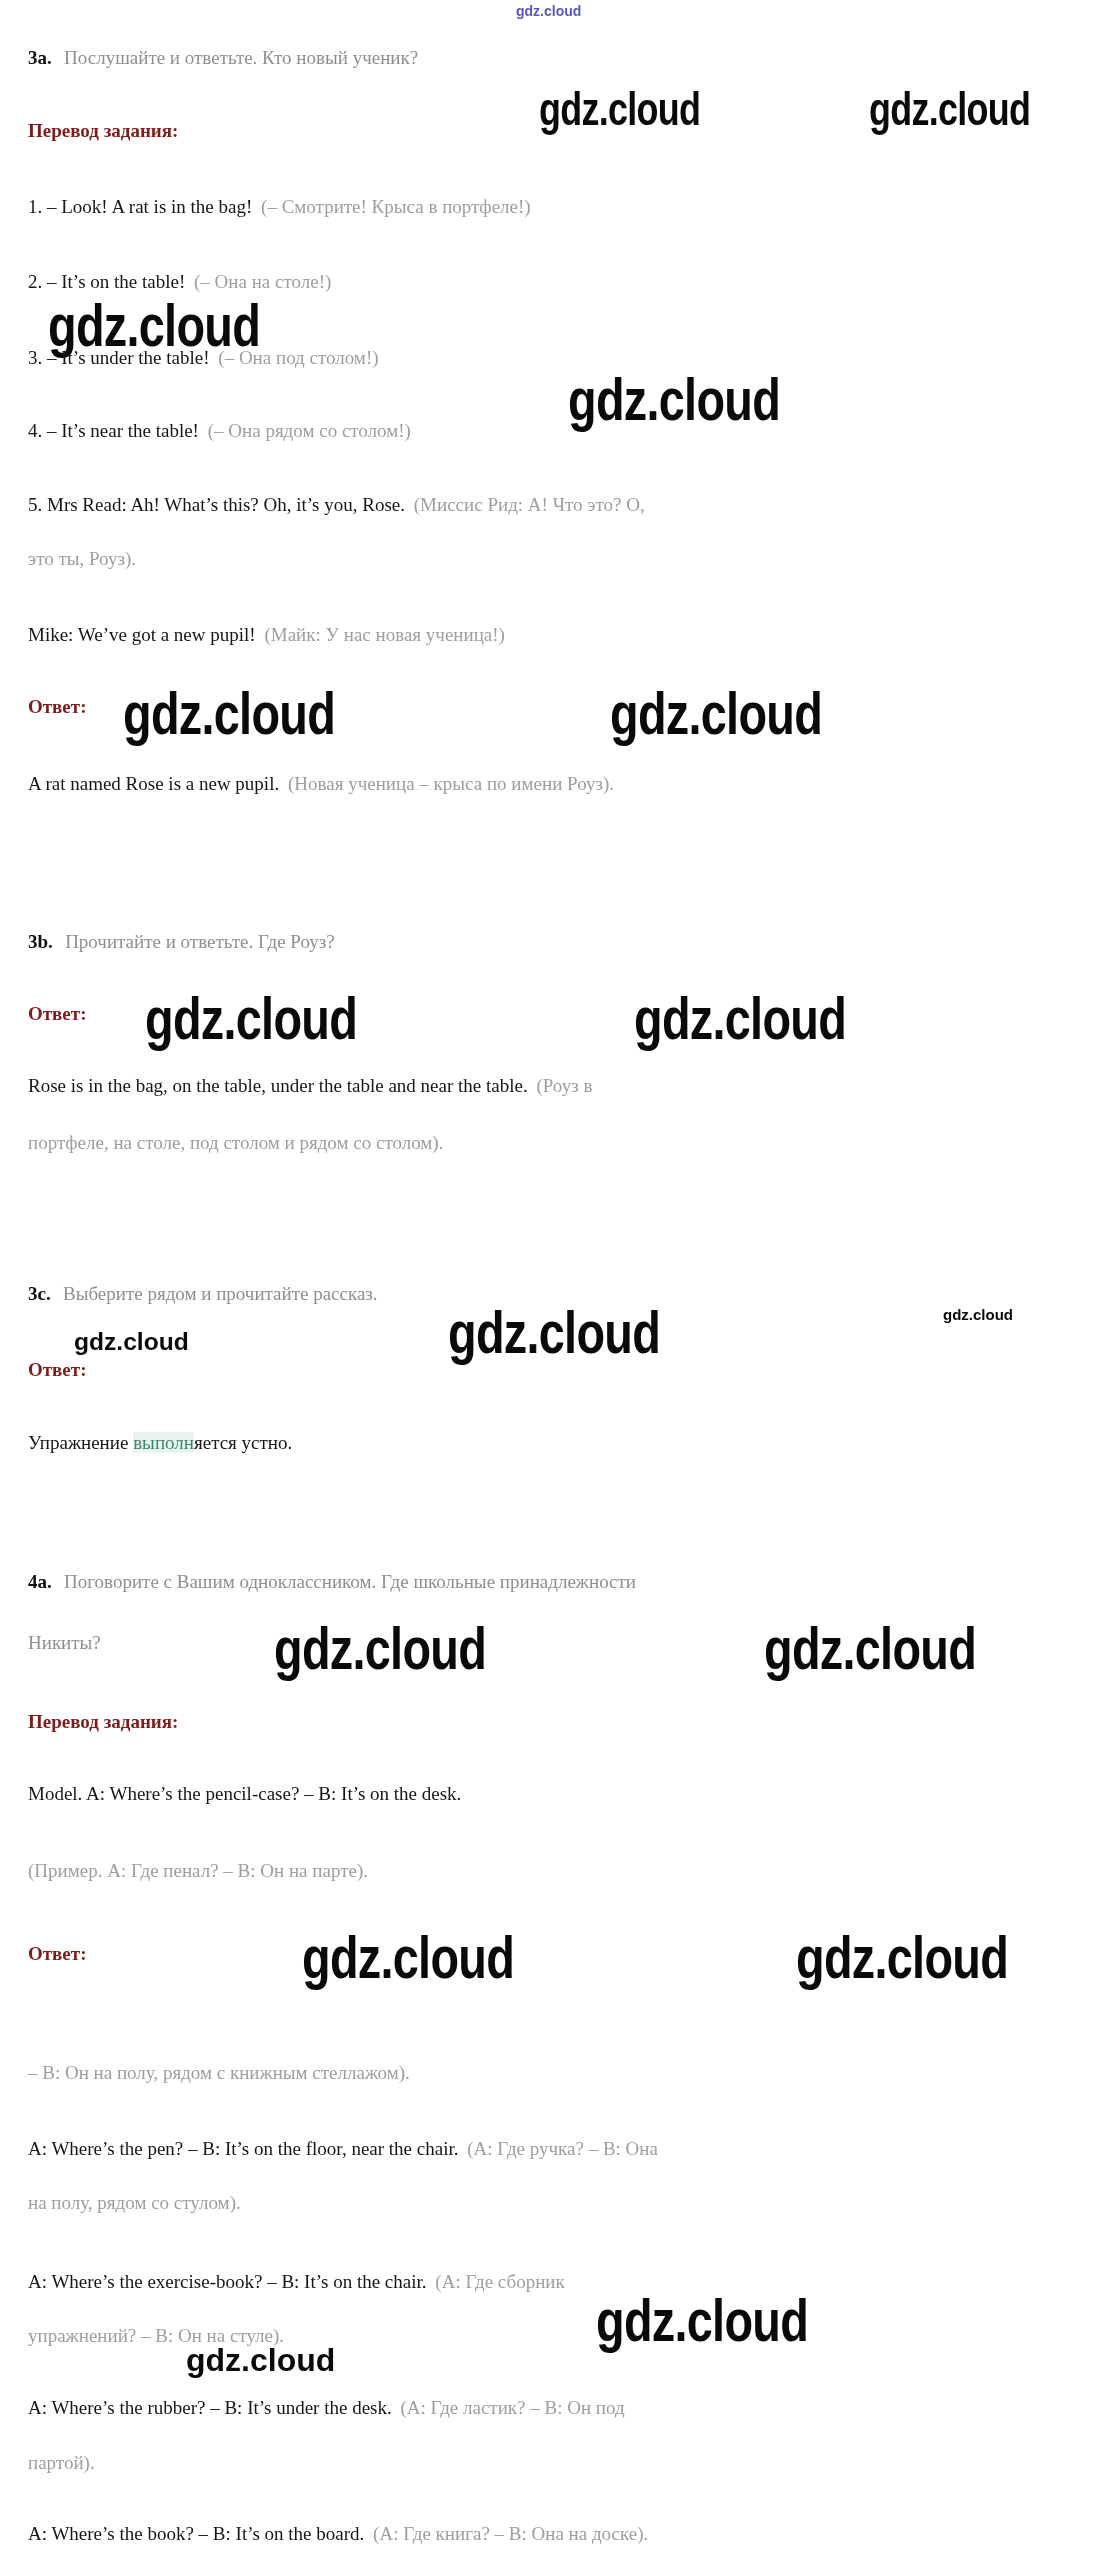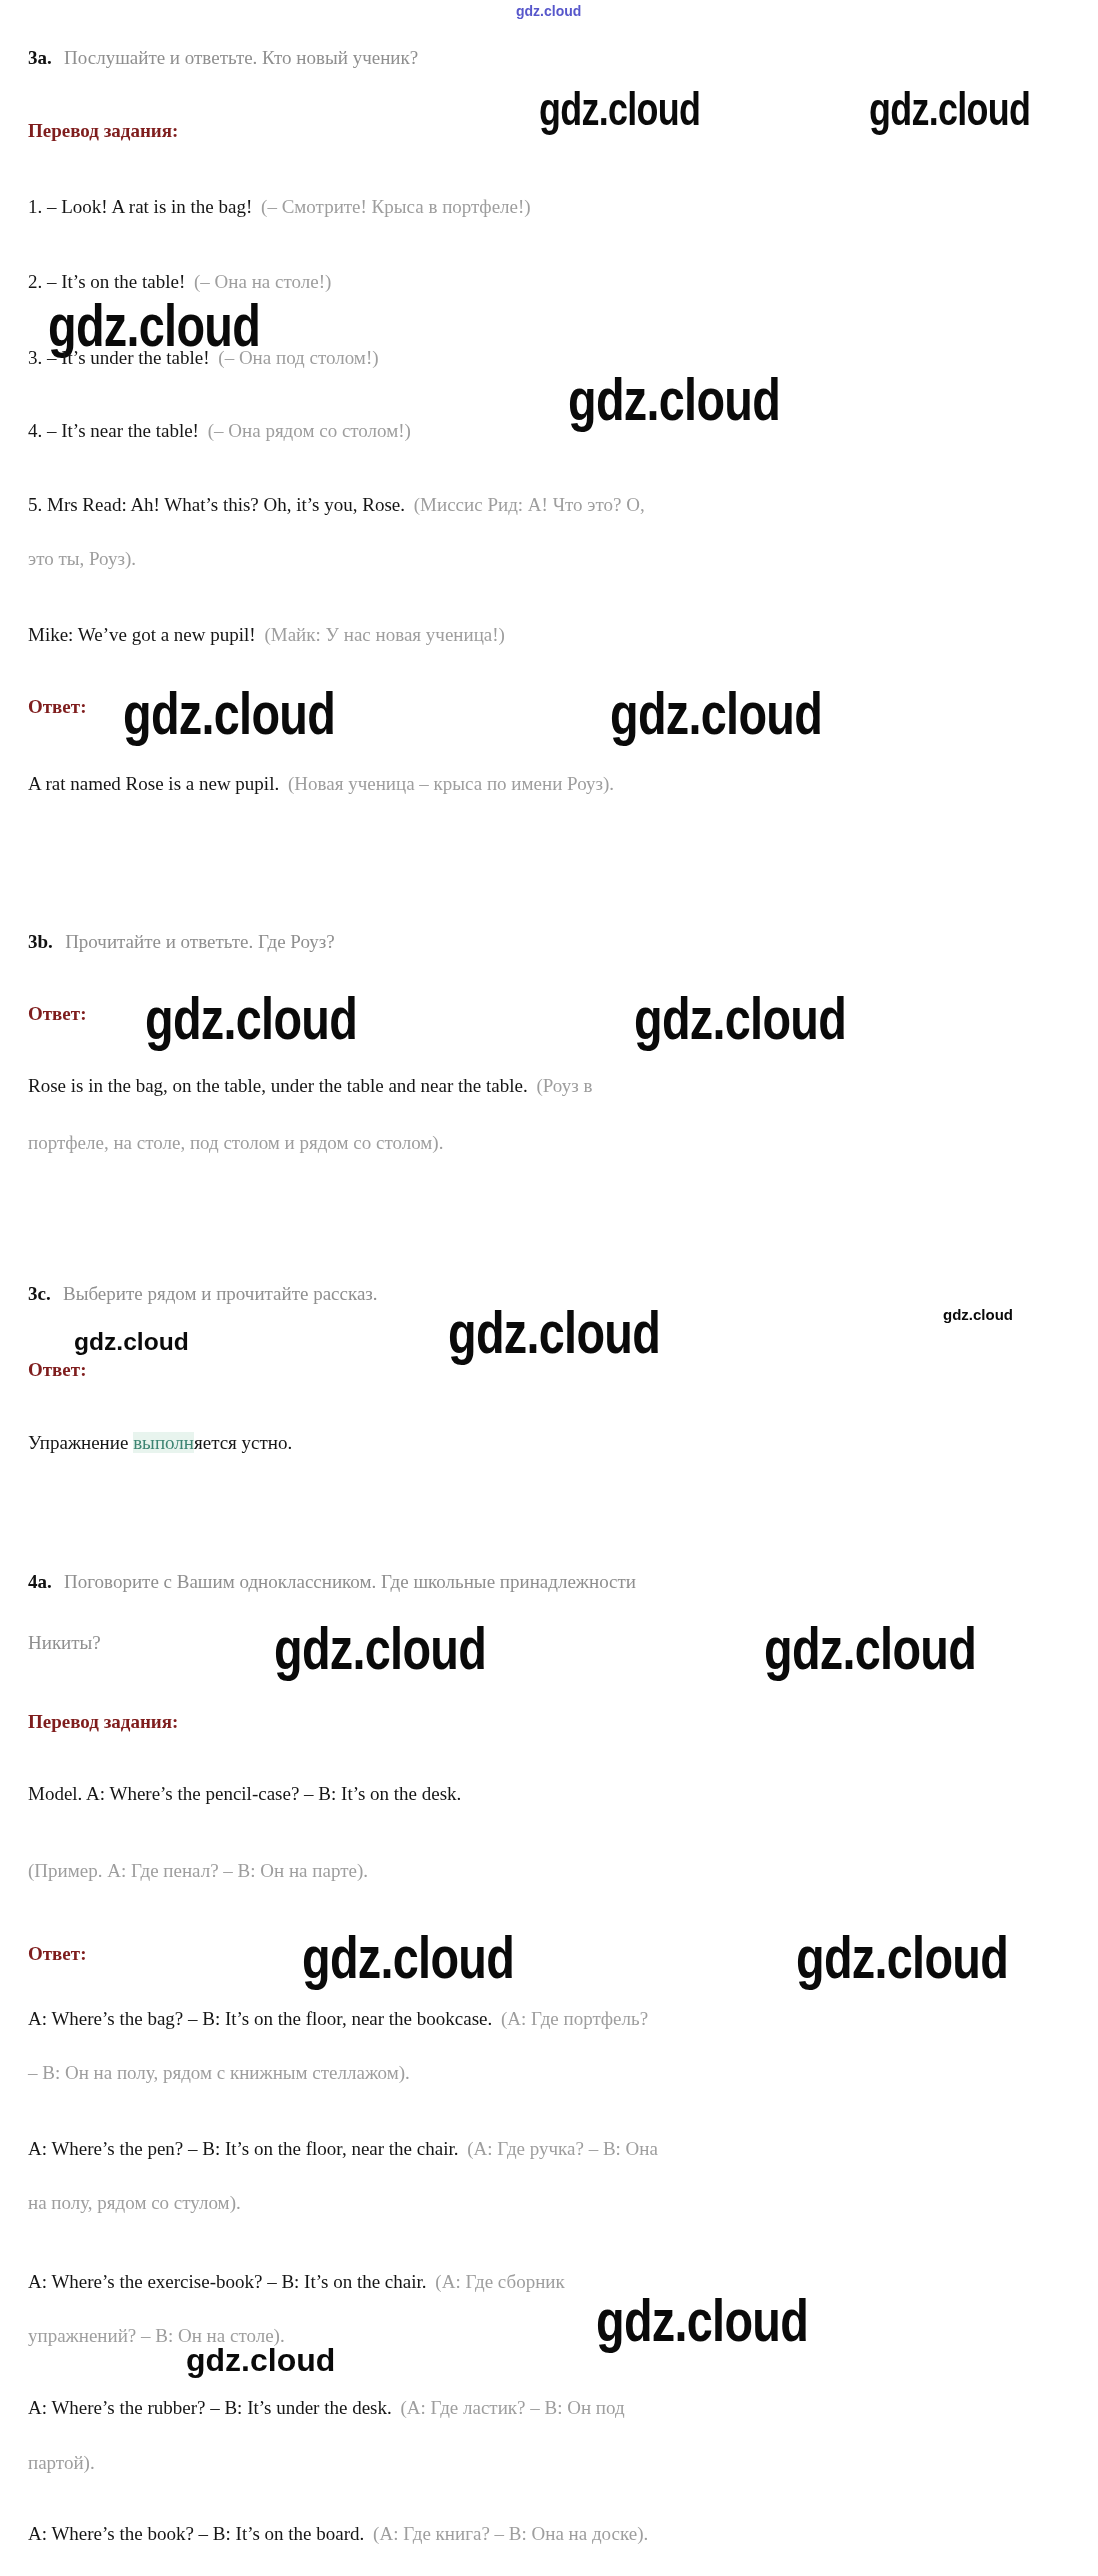--- a/index.html
+++ b/index.html
@@ -163,40 +163,37 @@
   <div class="ln" style="top:1859px;">
     <span class="ru-only">(Пример. А: Где пенал? – В: Он на парте).</span>
   </div>
 
   <div class="ln" style="top:1942px;">
     <span class="bold">Ответ:</span>
   </div>
   <div class="wm xl" style="top:1928px;left:302px;">gdz.cloud</div>
   <div class="wm xl" style="top:1928px;left:796px;">gdz.cloud</div>
 
-  <div class="ln" style="top:2007px;">
-    <span>A: Where’s the bag? – B: It’s on the floor, near the bookcase.</span><span class="ru">(А: Где портфель?</span>
-  </div>
   <div class="ln" style="top:2137px;">
     <span>A: Where’s the pen? – B: It’s on the floor, near the chair.</span><span class="ru">(А: Где ручка? – В: Она</span>
   </div>
 
   <div class="ln" style="top:2061px;">
     <span class="ru-only">– В: Он на полу, рядом с книжным стеллажом).</span>
   </div>
   <div class="ln" style="top:2191px;">
     <span class="ru-only">на полу, рядом со стулом).</span>
   </div>
 
   <div class="ln" style="top:2270px;">
     <span>A: Where’s the exercise-book? – B: It’s on the chair.</span><span class="ru">(А: Где сборник</span>
   </div>
   <div class="wm xl" style="top:2291px;left:596px;">gdz.cloud</div>
   <div class="ln" style="top:2324px;">
-    <span class="ru-only">упражнений? – В: Он на столе).</span>
+    <span class="ru-only">упражнений? – В: Он на стуле).</span>
   </div>
   <div class="wm md" style="top:2344px;left:186px;">gdz.cloud</div>
 
   <div class="ln" style="top:2396px;">
     <span>A: Where’s the rubber? – B: It’s under the desk.</span><span class="ru">(А: Где ластик? – В: Он под</span>
   </div>
   <div class="ln" style="top:2451px;">
     <span class="ru-only">партой).</span>
   </div>
 

